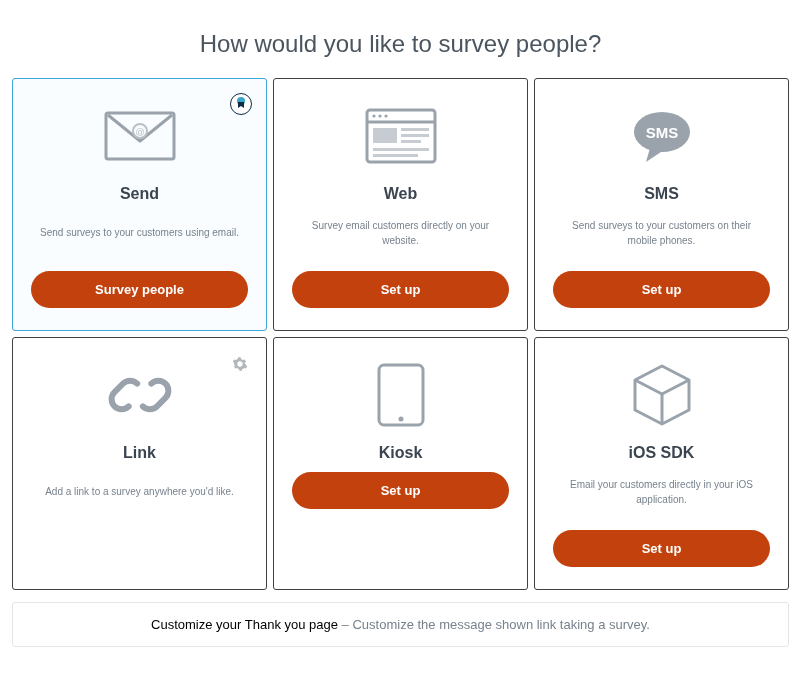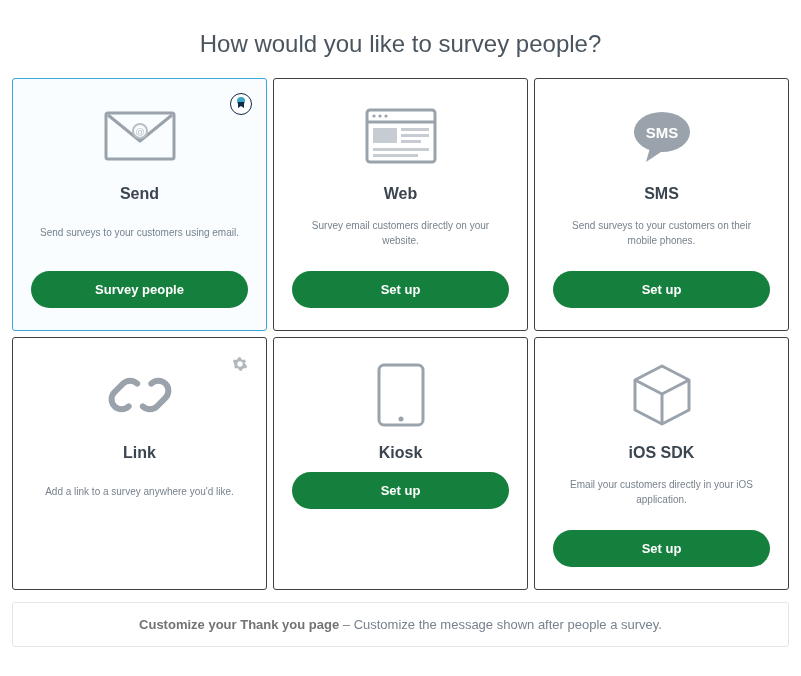--- a/index.html
+++ b/index.html
@@ -55,21 +55,21 @@
       line-height: 1.55;
       margin-bottom: 18px;
       min-height: 40px;
       display: flex;
       align-items: center;
       justify-content: center;
       padding: 0 4px;
     }
     .cta {
       width: 100%;
-      background: #15803d;
+      background: #c2410c;
       color: #ffffff;
       border: none;
       border-radius: 999px;
       padding: 11px 0;
       font-size: 13px;
       font-weight: 600;
       cursor: pointer;
     }
     .badge-top {
       position: absolute;
@@ -90,22 +90,22 @@
     .footer-bar {
       margin: 6px 12px 12px;
       border: 1px solid #e3e6e9;
       border-radius: 3px;
       text-align: center;
       padding: 14px 10px;
       font-size: 13px;
       color: #77828d;
     }
     .footer-link {
-      color: #737373;
-      font-weight: 700;
+      color: #000000;
+      font-weight: 400;
       cursor: pointer;
       margin-top: 28px;
     }
     svg { display: block; }
   </style>
 </head>
 <body>
 
 <h1 class="heading">How would you like to survey people?</h1>
 
@@ -206,14 +206,14 @@
       </svg>
     </div>
     <div class="card-title">iOS SDK</div>
     <div class="card-desc">Email your customers directly in your iOS application.</div>
     <button class="cta">Set up</button>
   </div>
 
 </div>
 
 <div class="footer-bar">
-  <span class="footer-link">Customize your Thank you page</span><span> – </span><span>Customize the message shown after people a survey.</span>
+  <span class="footer-link">Customize your Thank you page</span><span> – </span><span>Customize the message shown link taking a survey.</span>
 </div>
 
 </body></html>

